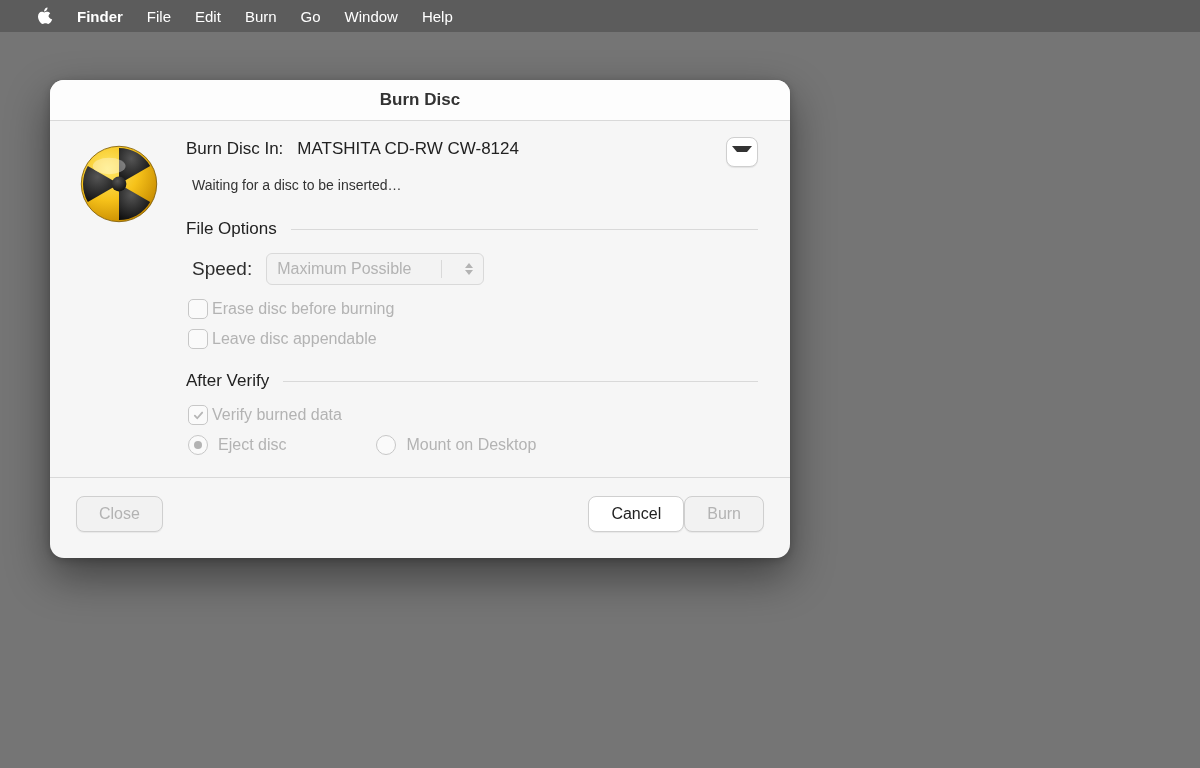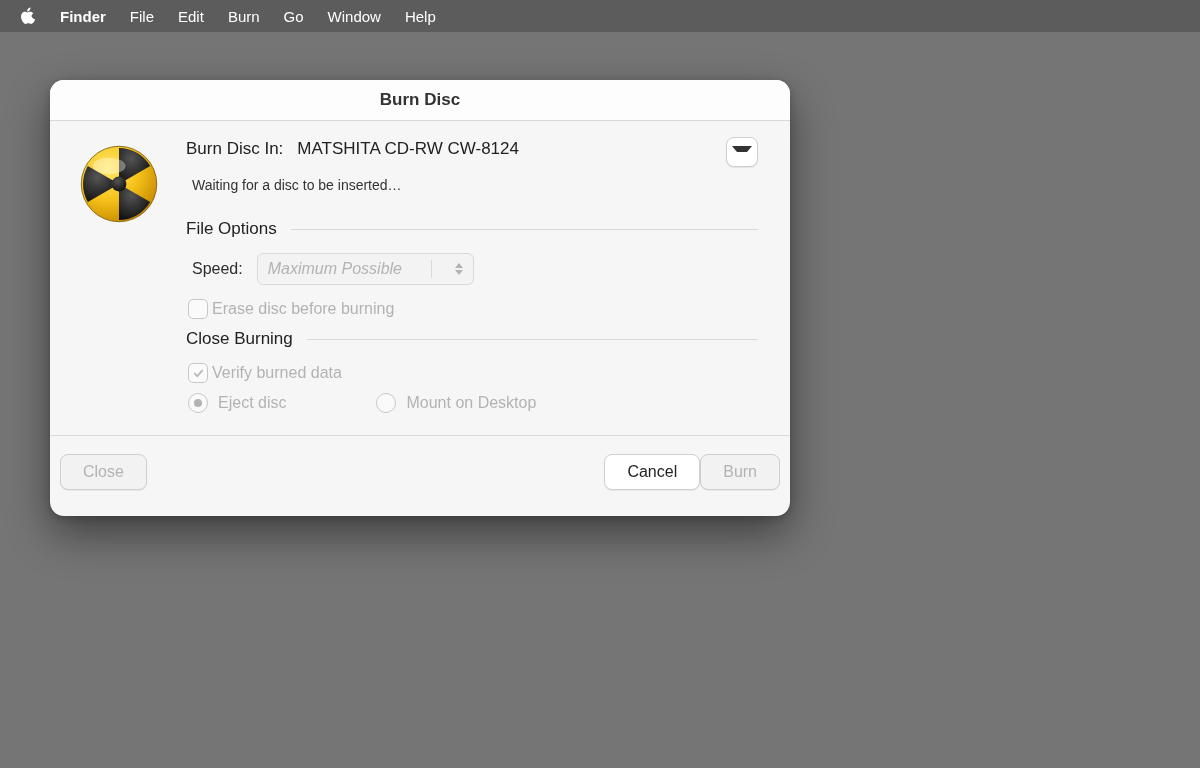--- a/index.html
+++ b/index.html
@@ -21,21 +21,21 @@
     font-family:-apple-system,BlinkMacSystemFont,"Helvetica Neue",Arial,sans-serif;
     font-size:16px;color:var(--text);
     overflow:hidden;
   }
 
   
   .menubar{
     height:32px;
     background:var(--menubar);
     display:flex;align-items:center;
-    padding:0 20px;
+    padding:0 37px;
     color:#fff;
     font-size:15px;
     gap:24px;
   }
   .menubar .apple{display:flex;align-items:center}
   .menubar .app{font-weight:700}
   .menubar .item{cursor:default}
 
   
   .dialog{
@@ -88,29 +88,29 @@
   .status{font-size:14px;color:#333;margin:6px 0 26px 6px}
 
   .section-head{
     display:flex;align-items:center;gap:14px;
     font-size:17px;color:#222;
     margin-bottom:14px;
   }
   .section-head .rule{flex:1;height:1px;background:var(--line)}
 
   .row{display:flex;align-items:center;gap:14px;margin-bottom:14px}
-  .label{font-size:16px}
+  .label{font-size:19px}
   .disabled{color:var(--muted);}
   .disabled-strong{color:var(--muted2);}
 
   .select{
     display:inline-flex;align-items:center;gap:23px;
     height:30px;padding:0 10px;
     border:1px solid var(--line);border-radius:6px;
-    background:#f3f3f3;color:var(--muted);font-size:16px;font-style:italic;
+    background:#f3f3f3;color:var(--muted);font-size:16px;
   }
   .select .sep{width:1px;height:18px;background:var(--line);margin-left:6px}
   .updown{display:flex;flex-direction:column;gap:2px}
   .tri-up{width:0;height:0;border-left:4px solid transparent;border-right:4px solid transparent;border-bottom:5px solid var(--muted)}
   .tri-dn{width:0;height:0;border-left:4px solid transparent;border-right:4px solid transparent;border-top:5px solid var(--muted)}
 
   .checkbox-row{display:flex;align-items:center;gap:4px;margin-bottom:10px;margin-left:2px;color:var(--muted)}
   .checkbox{
     width:18px;height:18px;border-radius:5px;
     border:1px solid var(--muted2);background:#fafafa;
@@ -122,21 +122,21 @@
     border:1px solid var(--muted2);background:#fafafa;
     display:flex;align-items:center;justify-content:center;
   }
   .radio-dot{width:8px;height:8px;border-radius:50%;background:var(--muted)}
 
   .after-row{display:flex;align-items:center;gap:90px;color:var(--muted);margin-left:2px;margin-top:6px}
   .after-opt{display:flex;align-items:center;gap:10px}
 
   .dialog-footer{
     border-top:1px solid var(--line);
-    padding:18px 10px 26px;
+    padding:18px 26px 26px;
     display:flex;align-items:center;justify-content:space-between;
   }
   .footer-right{display:flex;}
   .btn{
     height:34px;border-radius:8px;
     border:1px solid var(--btn-border);
     background:var(--btn-fill);
     padding:0 22px;font-size:16px;
     box-shadow:0 1px 1px rgba(0,0,0,.06);
     display:flex;align-items:center;justify-content:center;
@@ -219,23 +219,27 @@
             <span class="tri-up"></span>
               <span class="tri-dn"></span>
           </span>
         </div>
       </div>
 
       <div class="checkbox-row">
         <span class="checkbox disabled-strong"></span>
         <span>Erase disc before burning</span>
       </div>
+      <div class="checkbox-row" style="margin-bottom:22px">
+        <span class="checkbox disabled-strong"></span>
+        <span>Leave disc appendable</span>
+      </div>
 
       <div class="section-head">
-        <span>Close Burning</span>
+        <span>After Verify</span>
         <span class="rule"></span>
       </div>
 
       <div class="checkbox-row">
         <span class="checkbox">
           <svg class="checkmark" viewBox="0 0 12 12">
               <path d="M2 6.2 4.6 9 10 2.8" fill="none" stroke="#b6b6b6" stroke-width="2" stroke-linecap="round" stroke-linejoin="round"></path>
             </svg>
         </span>
         <span>Verify burned data</span>

